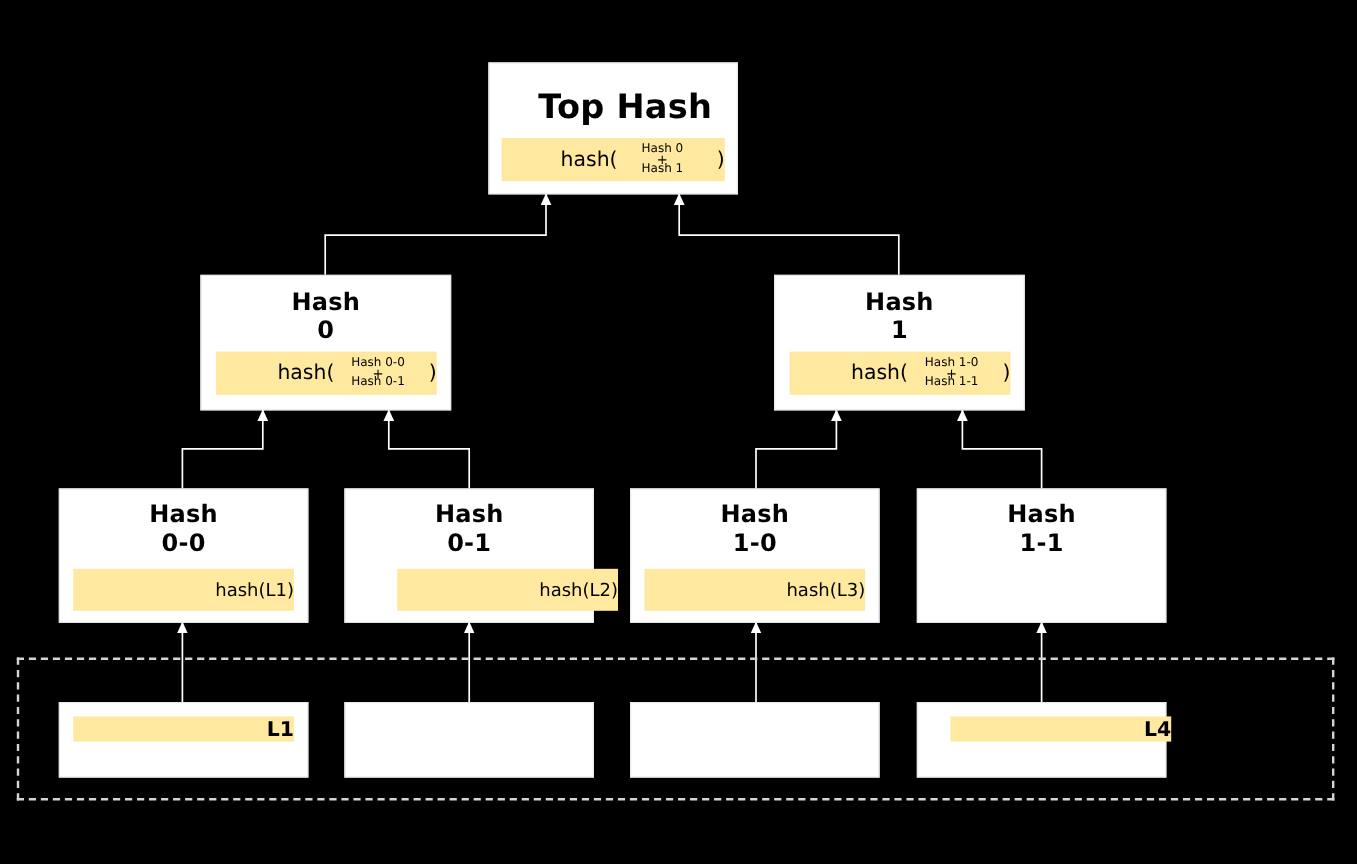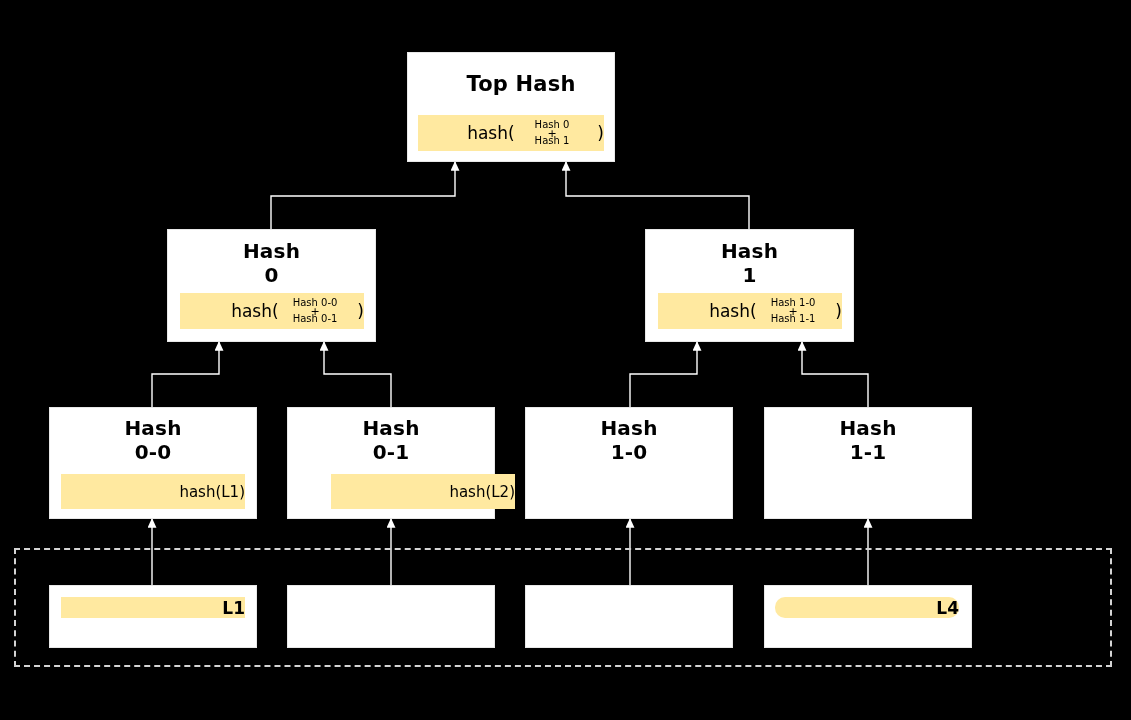--- a/index.html
+++ b/index.html
@@ -82,21 +82,21 @@
   .formula .fx-stack .fx-plus {
     display: block;
     margin: -2px 0 -3px 0;
     font-size: 11px;
     line-height: 1;
   }
   .formula .fx-stack .fx-bot { display: block; }
 
   
   #node-top { left: 407px; top: 52px; width: 208px; height: 110px; }
-  #node-top .node-title { font-size: 21px; margin-top: 19px; margin-left: 20px; }
+  #node-top .node-title { font-size: 28px; margin-top: 19px; margin-left: 20px; }
   #formula-top { left: 418px; top: 115px; width: 186px; height: 36px; }
   #formula-top .fx-open { margin-right: 20px; }
   #formula-top .fx-close { margin-left: 28px; }
 
   
   #node-h0 { left: 167px; top: 229px; width: 209px; height: 113px; }
   #node-h1 { left: 645px; top: 229px; width: 209px; height: 113px; }
   #node-h0 .node-title, #node-h1 .node-title { font-size: 20px; margin-top: 10px; }
   #formula-h0 { left: 180px; top: 293px; width: 184px; height: 36px; }
   #formula-h1 { left: 658px; top: 293px; width: 184px; height: 36px; }
@@ -121,21 +121,21 @@
   .data-node { top: 585px; width: 208px; height: 63px; }
   #node-l1 { left: 49px; }
   #node-l2 { left: 287px; }
   #node-l3 { left: 525px; }
   #node-l4 { left: 764px; }
 
   .data-formula { top: 597px; width: 184px; height: 21px; font-size: 17px; font-weight: bold; }
   #formula-l1 { left: 61px; }
   #formula-l2 { left: 299px; }
   #formula-l3 { left: 537px; }
-  #formula-l4 { left: 775px; border-radius: 10px; }
+  #formula-l4 { left: 792px; }
 
   
   #data-blocks-group {
     position: absolute;
     left: 14px;
     top: 548px;
     width: 1098px;
     height: 119px;
     border: 2px dashed #d4d4d4;
     box-sizing: border-box;
@@ -231,20 +231,21 @@
   <div class="node leaf-hash" id="node-h01">
     <div class="node-title">Hash
 0-1</div>
   </div>
   <div class="formula simple leaf-formula" id="formula-h01">hash(L2)</div>
 
   <div class="node leaf-hash" id="node-h10">
     <div class="node-title">Hash
 1-0</div>
   </div>
+  <div class="formula simple leaf-formula" id="formula-h10">hash(L3)</div>
 
   <div class="node leaf-hash" id="node-h11">
     <div class="node-title">Hash
 1-1</div>
   </div>
 
   <div id="data-blocks-group"></div>
 
   <div class="node data-node" id="node-l1"></div>
   <div class="formula data-formula" id="formula-l1">L1</div>

